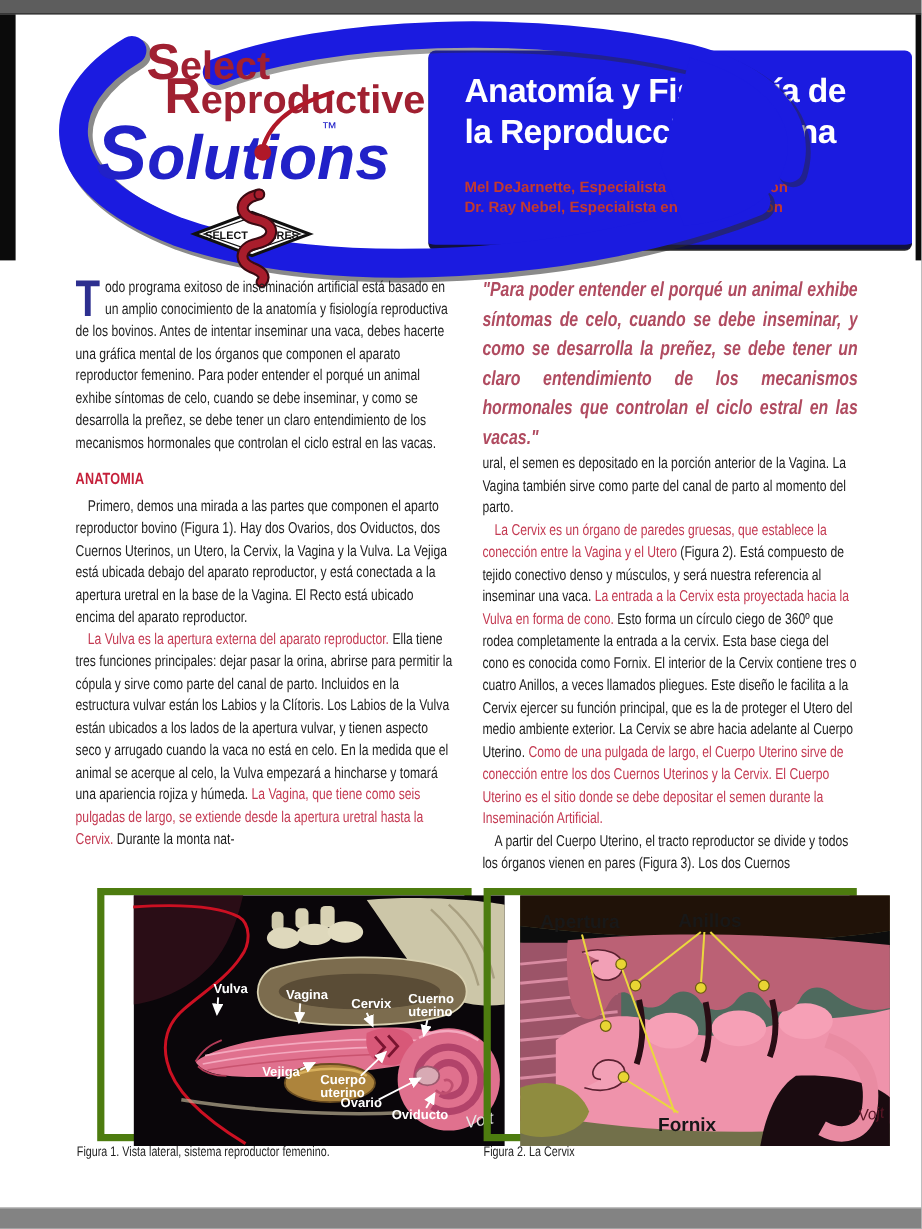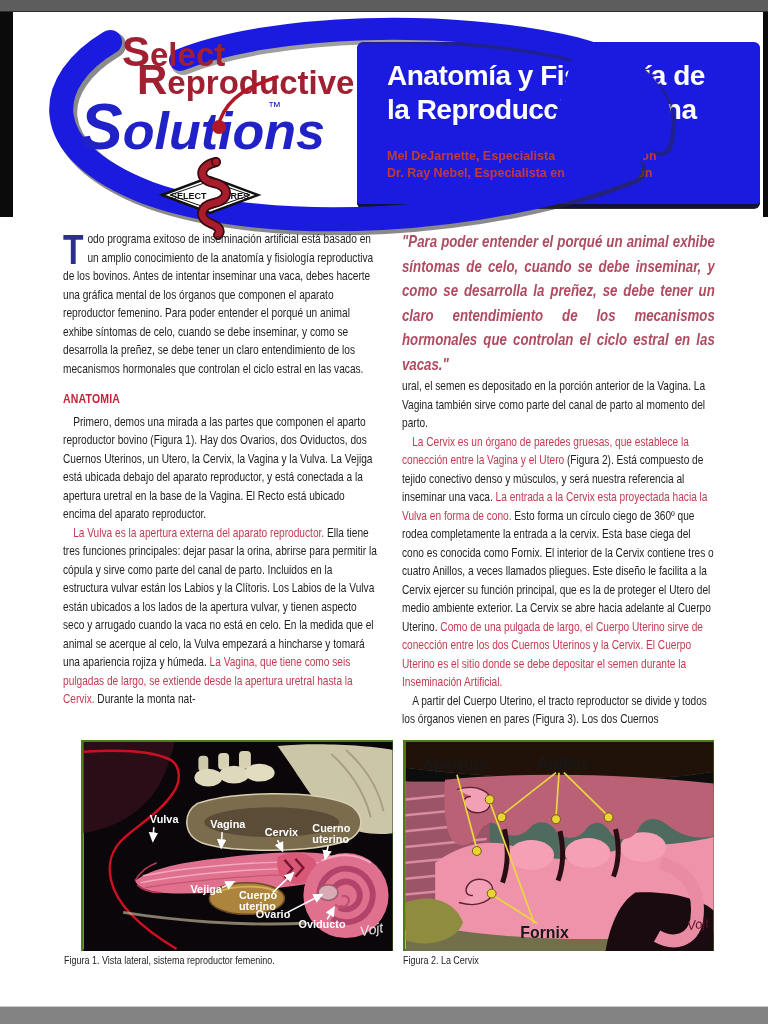--- a/index.html
+++ b/index.html
@@ -28,21 +28,21 @@
   .col-right{left:402px;top:230px;width:401px;height:512px;overflow:hidden;}
   .colwrap p{margin:0;}
   .indent{text-indent:13px;}
   .red{color:#c43a52;}
   .dropcap{float:left;color:#2d2f8f;font-weight:bold;font-size:43px;line-height:35px;padding:2px 5px 0 0;}
   .anatomia{color:#c5203a;font-weight:bold;font-size:13.5px;margin:12px 0 4px 0;letter-spacing:0.2px;}
   .pullquote{color:#b04b60;font-style:italic;font-weight:bold;font-size:17px;line-height:24.5px;
              text-align:justify;margin:0 0 17px 0;}
 
   
-  .figure{position:absolute;top:740px;border:2px solid #4d7c0f;box-sizing:border-box;}
+  .figure{position:absolute;top:740px;border:6px solid #4d7c0f;box-sizing:border-box;padding-left:24px;}
   .fig1{left:65px;width:312px;height:211px;margin-left:16px;}
   .fig2{left:403px;width:311px;height:211px;}
   .capwrap{position:absolute;top:954px;transform:scaleX(0.78);transform-origin:0 0;
            font-size:11.5px;color:#232323;width:405px;}
   .cap1{left:64px;}
   .cap2{left:403px;}
   svg{display:block;}
   svg text{font-family:"Liberation Sans",sans-serif;}
 </style>
 </head>

